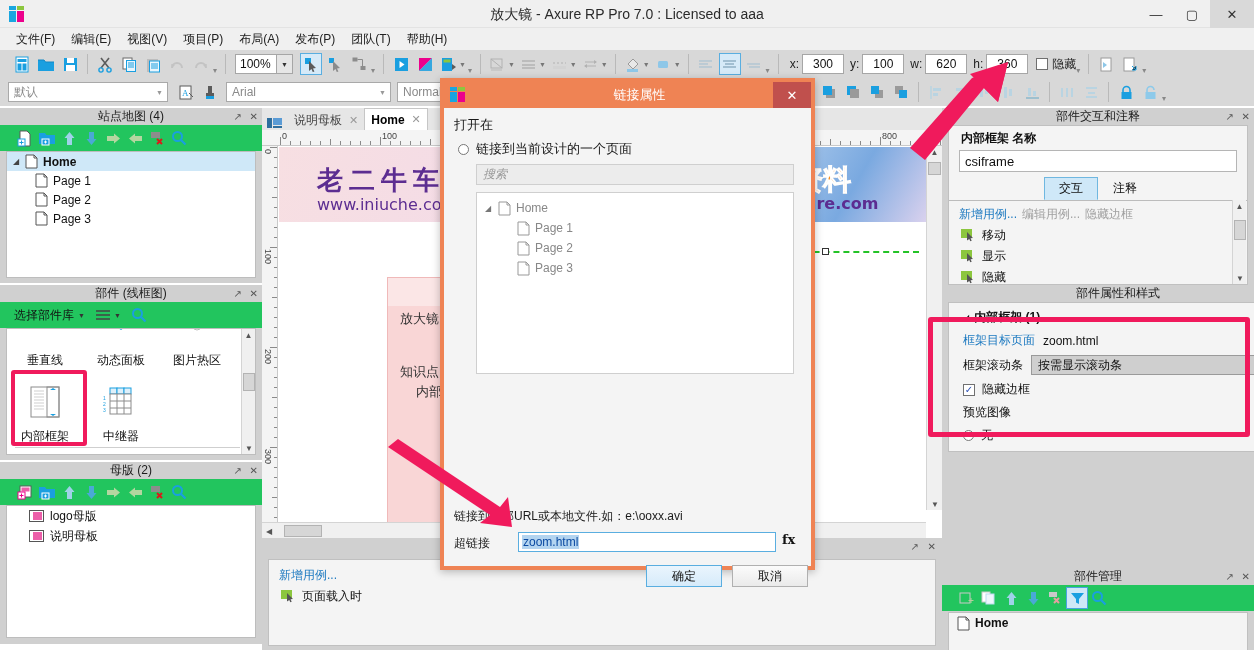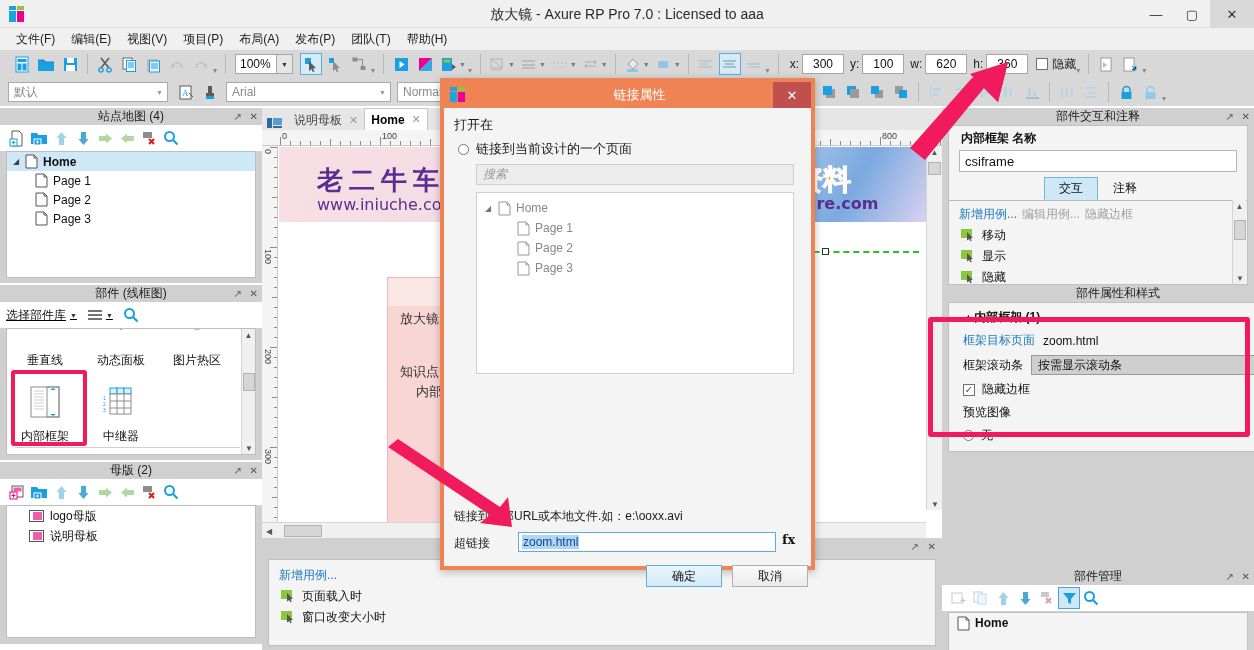--- a/index.html
+++ b/index.html
@@ -78,21 +78,21 @@
   .chk-box { width:12px; height:12px; border:1px solid #707070; background:#fff; margin-right:4px; }
 
   
   .panel-title {
     height:17px; background:#d0d0d0; position:relative;
     font-size:12px; color:#1c1c1c; text-align:center; line-height:17px;
   }
   .panel-title .pt-actions { position:absolute; right:4px; top:0; line-height:17px; color:#555; font-size:10px; }
   .panel-title .pt-actions span { margin-left:5px; }
   .panel-toolbar {
-    height:26px; background:#ffffff; display:flex; align-items:center; padding-left:6px;text-decoration:underline;
+    height:26px; background:#22c55e; display:flex; align-items:center; padding-left:14px;
   }
   .pico { width:22px; height:22px; display:flex; align-items:center; justify-content:center; }
   .pico.sel { border:1px solid #4aa3df; background:#cfe8f7; }
 
   .tree-row { display:flex; align-items:center; height:19px; padding-left:6px; font-size:12px; color:#111; }
   .tree-row.sel { background:#cfe8f8; }
   .tree-arrow { width:12px; font-size:8px; color:#444; }
   .doc-ico { width:13px; height:15px; margin-right:5px; flex:none; }
 
   #sitemap-panel { position:absolute; left:0; top:108px; width:262px; height:175px; background:#d0d0d0; }
@@ -1039,27 +1039,20 @@
       <div style="padding:7px 0 2px 10px">
         <span class="link-blue">新增用例...</span>
       </div>
       <div class="evt-row">
         <svg class="evt-ico" viewBox="0 0 15 13">
             <rect x="0" y="0" width="11" height="9" fill="#8cc63e"></rect>
             <path d="M6 3l6 6-2.4.3 1.1 2.4-1.4.6-1-2.4L6 11.5z" fill="#555"></path>
           </svg>
         <span>页面载入时</span>
       </div>
-      <div class="evt-row">
-        <svg class="evt-ico" viewBox="0 0 15 13">
-            <rect x="0" y="0" width="11" height="9" fill="#8cc63e"></rect>
-            <path d="M6 3l6 6-2.4.3 1.1 2.4-1.4.6-1-2.4L6 11.5z" fill="#555"></path>
-          </svg>
-        <span>窗口改变大小时</span>
-      </div>
     </div>
   </div>
 
   <div id="right-col">
 
     <div id="interactions-panel">
       <div class="panel-title">
         <span>部件交互和注释</span>
         <span class="pt-actions">
           <span>↗</span>

